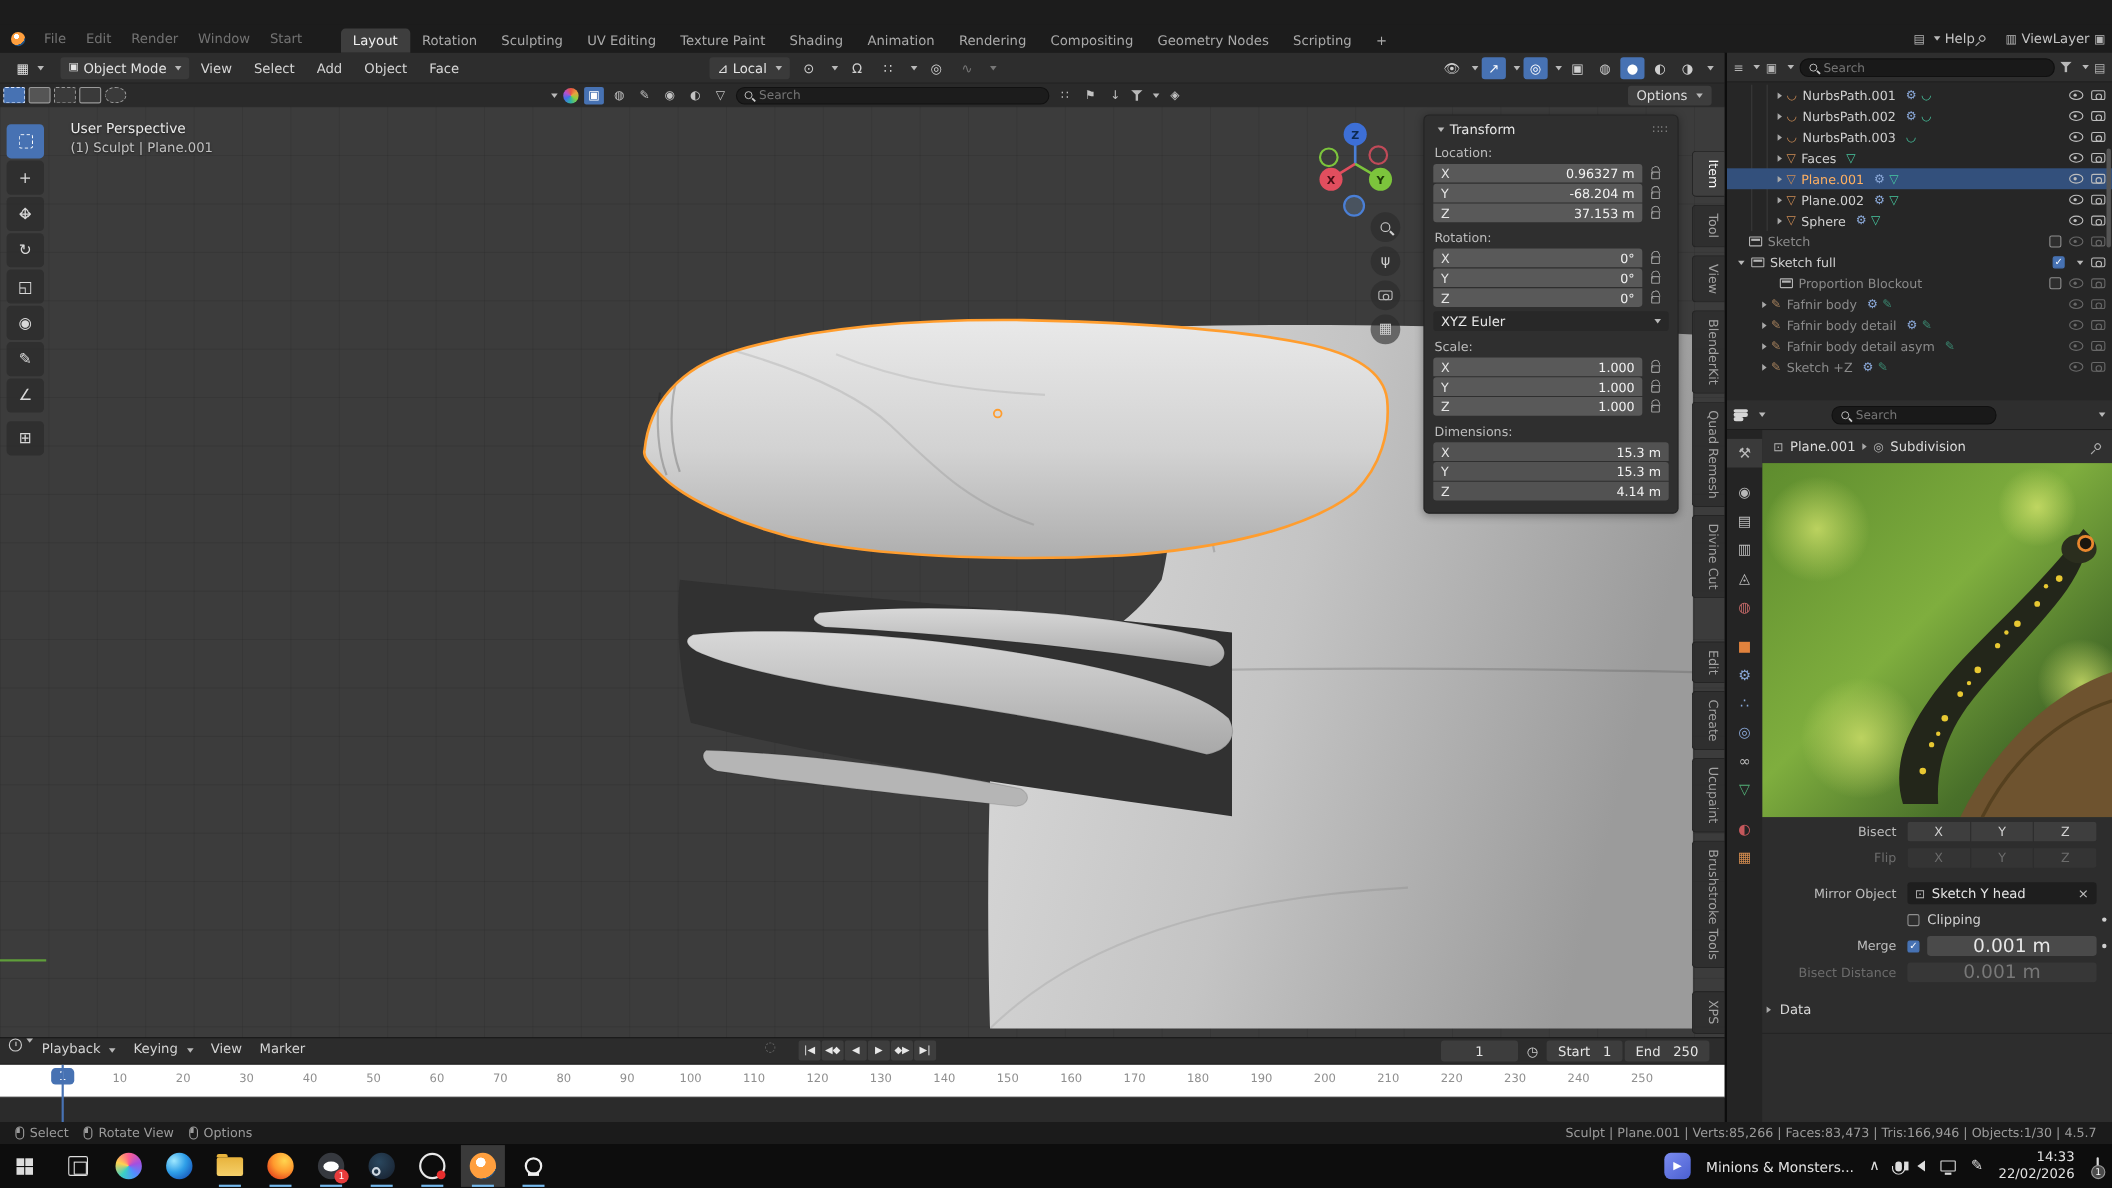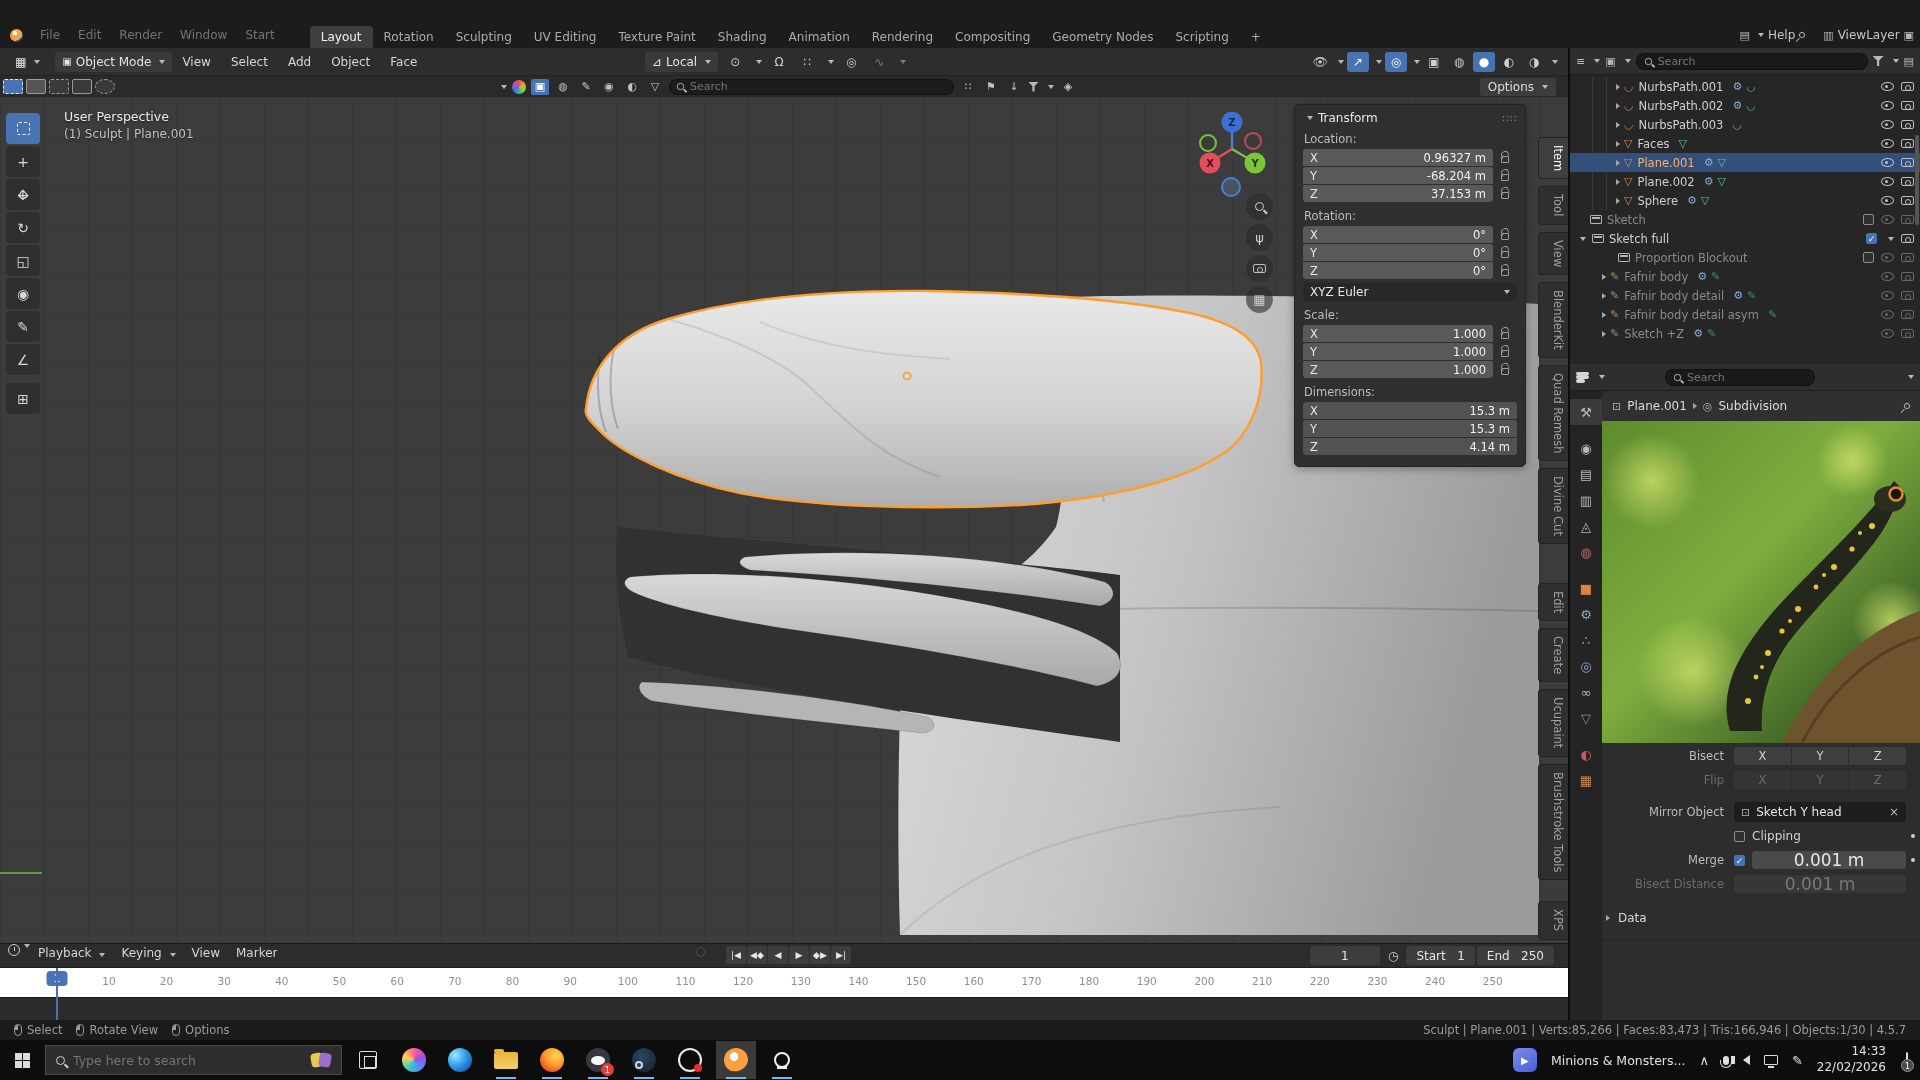--- a/index.html
+++ b/index.html
@@ -934,28 +934,20 @@
     <span id="statr">Sculpt | Plane.001 | Verts:85,266 | Faces:83,473 | Tris:166,946 | Objects:1/30 | 4.5.7</span>
   </div>
 
   <div id="taskbar" class="abs">
     <span id="winlogo">
         <span></span>
         <span></span>
         <span></span>
         <span></span>
       </span>
-    <div id="tsearch">
-      <span class="mag"></span>
-      <input placeholder="Type here to search" style="">
-      <span class="masks">
-          <span class="mask1"></span>
-          <span class="mask2"></span>
-        </span>
-    </div>
     <span class="appt">
         <span style="width:18px;height:18px;border:1.6px solid #ddd;border-radius:2px;position:relative">
           <span style="position:absolute;left:4px;top:4px;width:12px;height:12px;border:1.6px solid #ddd;background:#0d0d0d"></span>
         </span>
       </span>
     <span class="appt">
         <span class="ic-circle" style="background:conic-gradient(#ff5f8f,#a34fe0,#4f8fff,#39d0c4,#ffd24f,#ff5f8f)"></span>
       </span>
     <span class="appt">
         <span class="ic-circle" style="background:radial-gradient(circle at 30% 30%,#9fe8ff,#2f9fe8 45%,#1a5fc0 80%)"></span>

